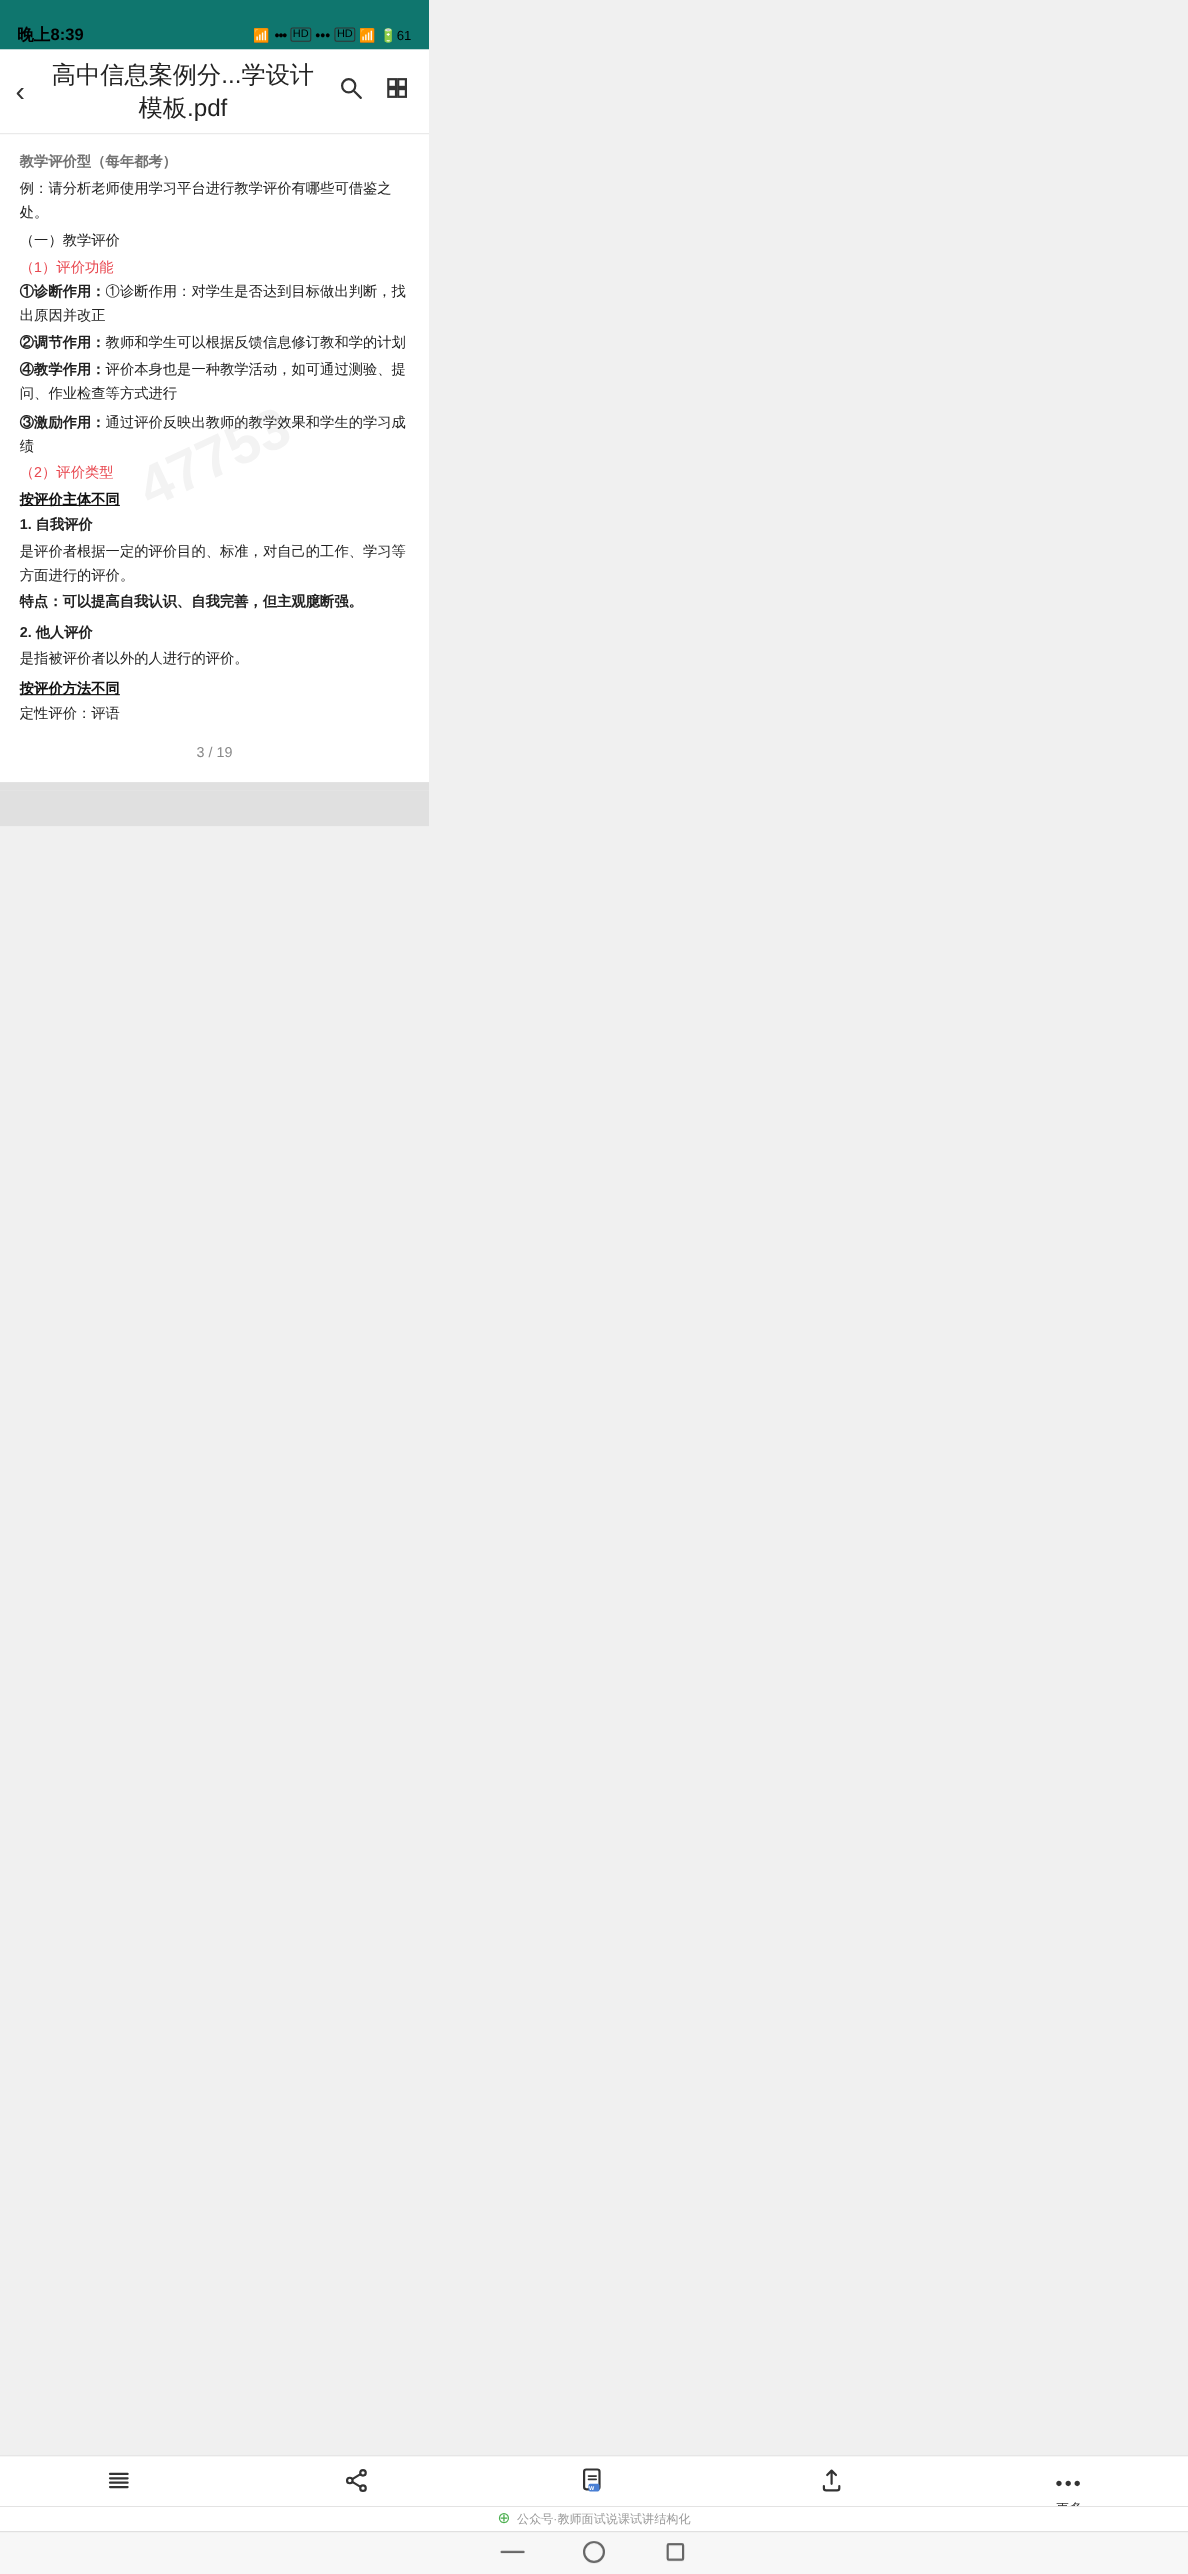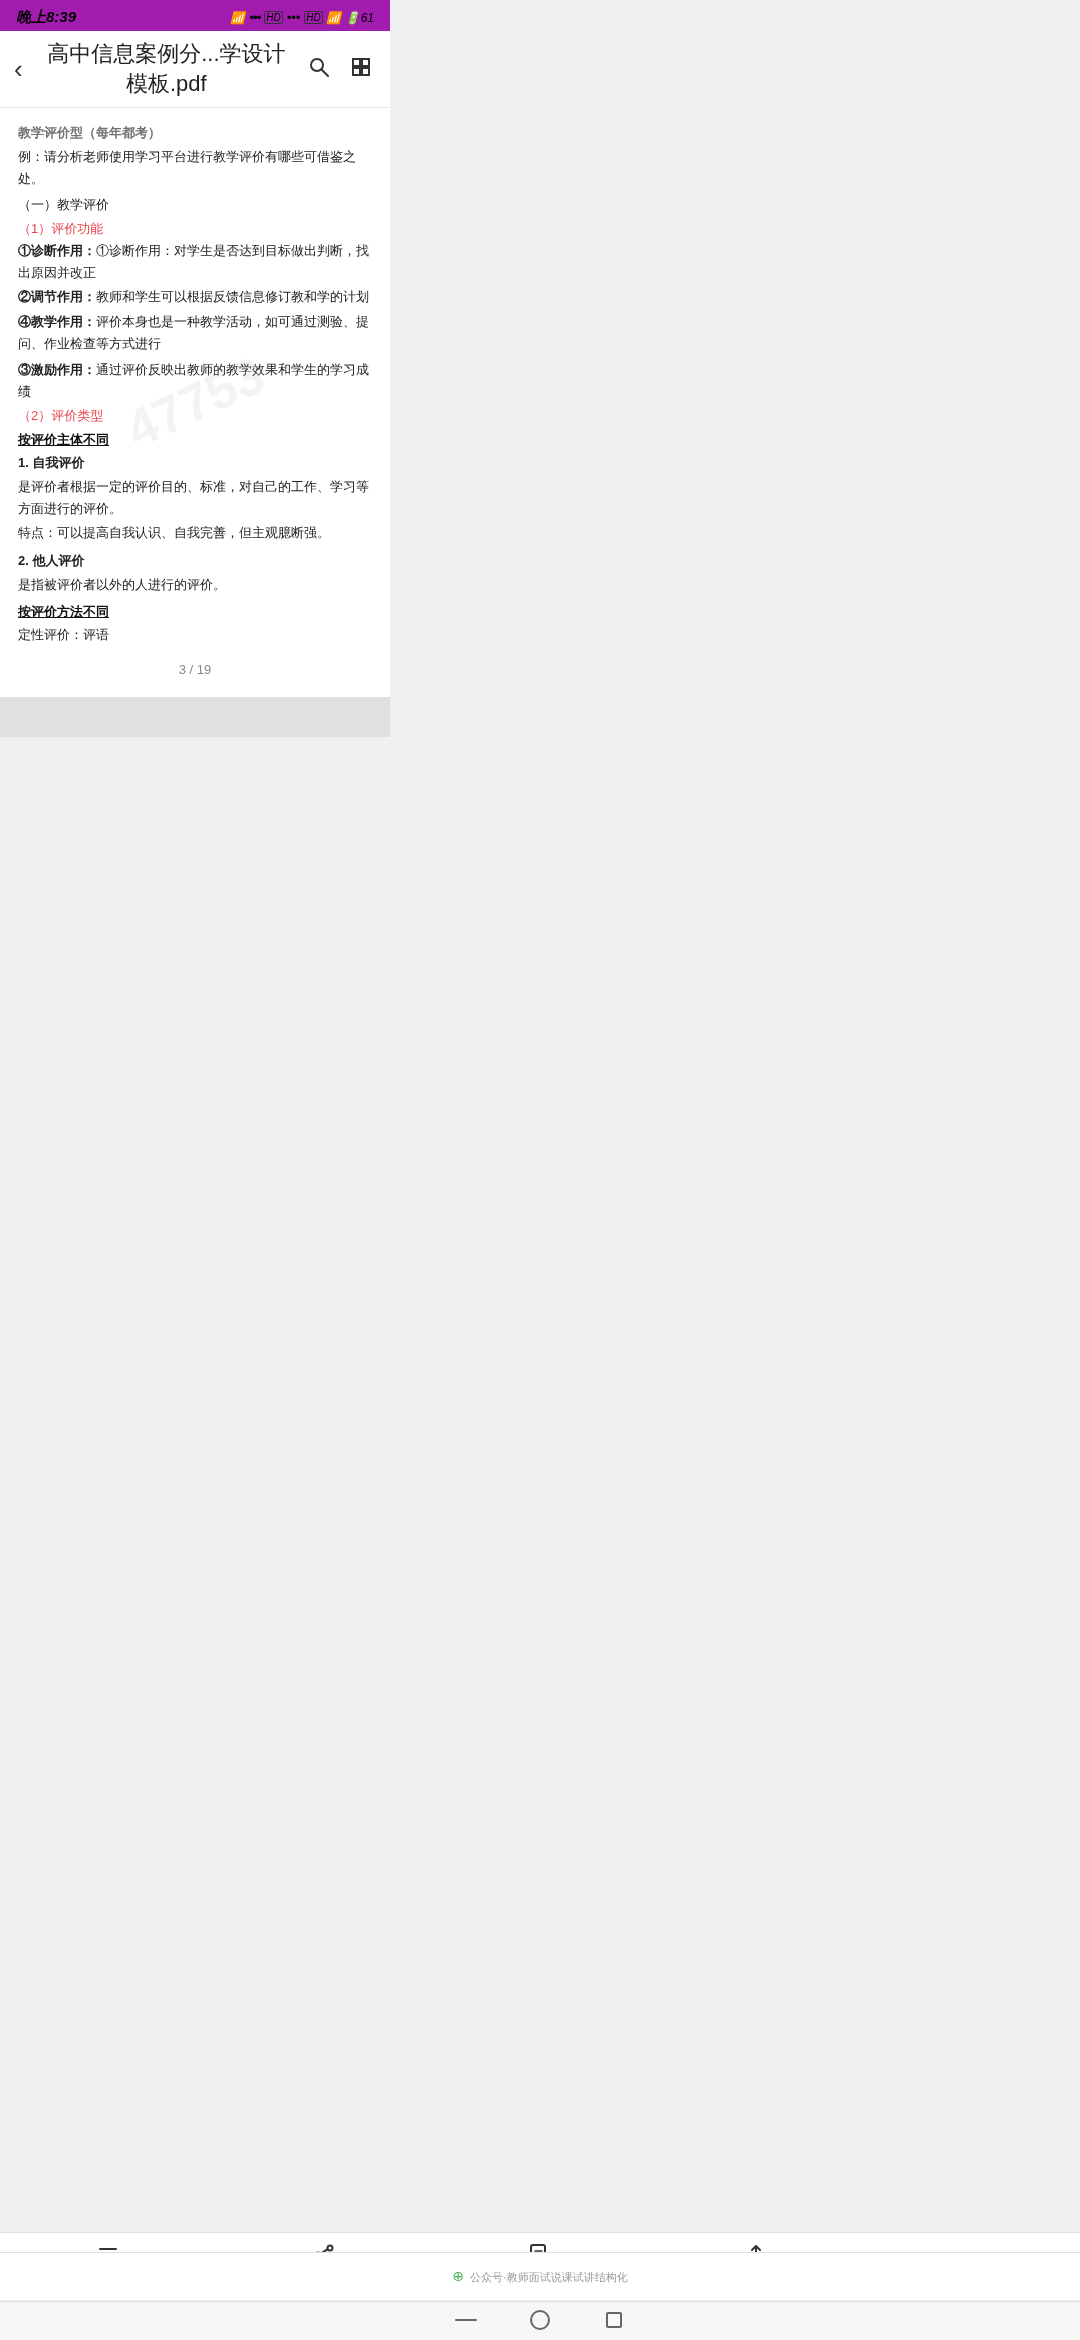--- a/index.html
+++ b/index.html
@@ -8,28 +8,27 @@
       font-family: -apple-system, "PingFang SC", "Hiragino Sans GB", "Microsoft YaHei", sans-serif;
       background: #f0f0f0;
       width: 390px;
       min-height: 844px;
       position: relative;
       overflow-x: hidden;
     }
 
     
     .status-bar {
-      background: #a21caf;
+      background: #0f766e;
       display: flex;
       justify-content: space-between;
       align-items: center;
-      padding: 8px 16px 4px;
+      padding: 22px 16px 4px;
       font-size: 13px;
       font-weight: 500;
-      font-style: italic;
     }
     .status-time { font-weight: 600; font-size: 15px; }
     .status-icons { display: flex; align-items: center; gap: 4px; font-size: 12px; }
 
     
     .nav-bar {
       background: #fff;
       display: flex;
       align-items: center;
       padding: 8px 14px;
@@ -168,21 +167,21 @@
 
     
     .scroll-wrap {
       height: calc(844px - 50px - 42px - 82px);
       overflow-y: auto;
       overflow-x: hidden;
     }
 
     .mb2 { margin-bottom: 2px; }
     .mb4 { margin-bottom: 4px; }
-    .mb6 { margin-bottom: 6px; }
+    .mb6 { margin-bottom: 6px; font-weight: bold; }
 
     .wm-wrap {
       position: relative;
     }
 
     .page-watermark {
       position: absolute;
       top: 50%;
       left: 50%;
       transform: translate(-50%, -50%) rotate(-25deg);
@@ -334,18 +333,18 @@
     <div class="home-btn-line"></div>
   </div>
   <div class="home-btn">
     <div class="home-btn-circle"></div>
   </div>
   <div class="home-btn">
     <div class="home-btn-square"></div>
   </div>
 </div>
 
-<div style="position:fixed;bottom:40px;left:0;width:100%;background:#fff;border-top:1px solid #e0e0e0;display:flex;align-items:center;justify-content:center;font-size:11px;color:#888;padding:15px 0;">
+<div style="position:fixed;bottom:40px;left:0;width:100%;background:#fff;border-top:1px solid #e0e0e0;display:flex;align-items:center;justify-content:center;font-size:11px;color:#888;padding:2px 0;">
   <span style="font-size:11px; color:#999;">
     <span style="font-size:14px; color:#4CAF50; margin-right:3px;">⊕</span>
     <span>公众号·教师面试说课试讲结构化</span>
   </span>
 </div>
 
 </body></html>

